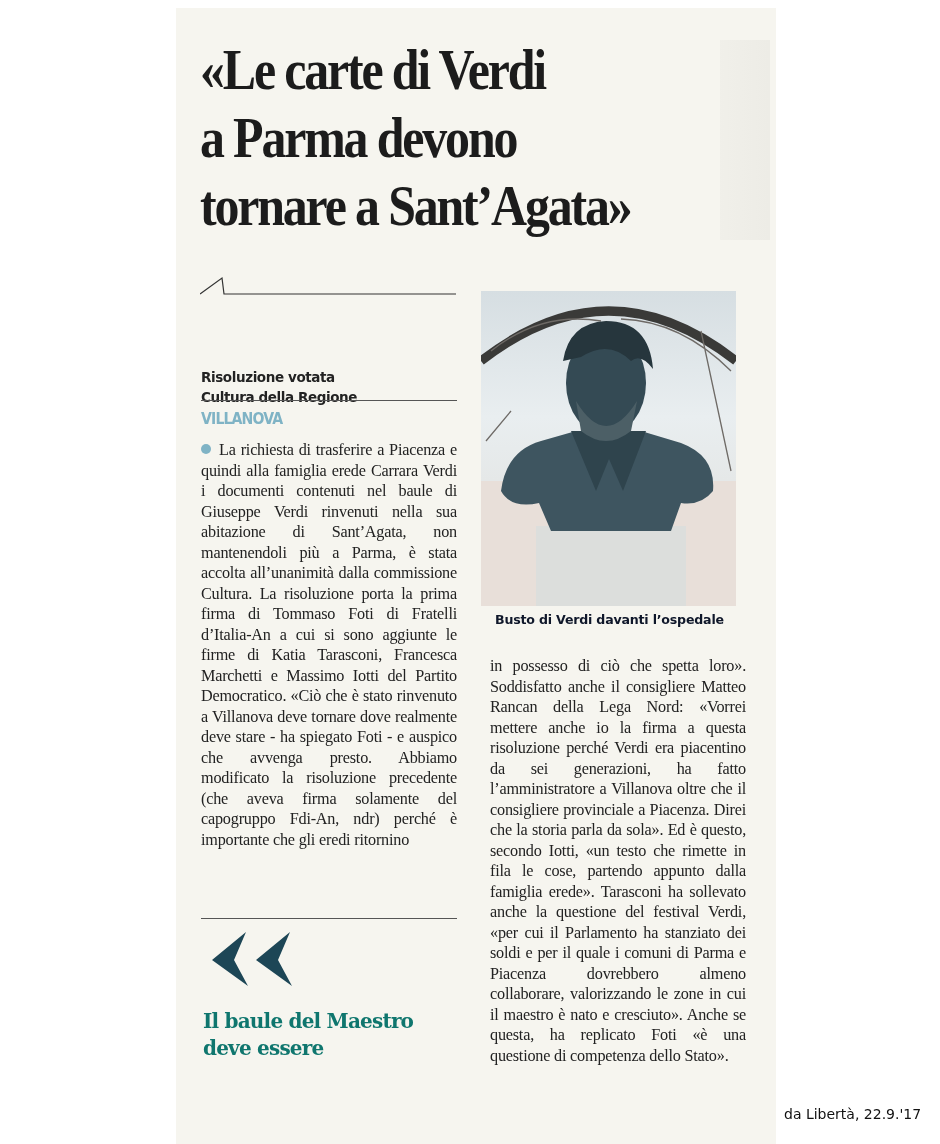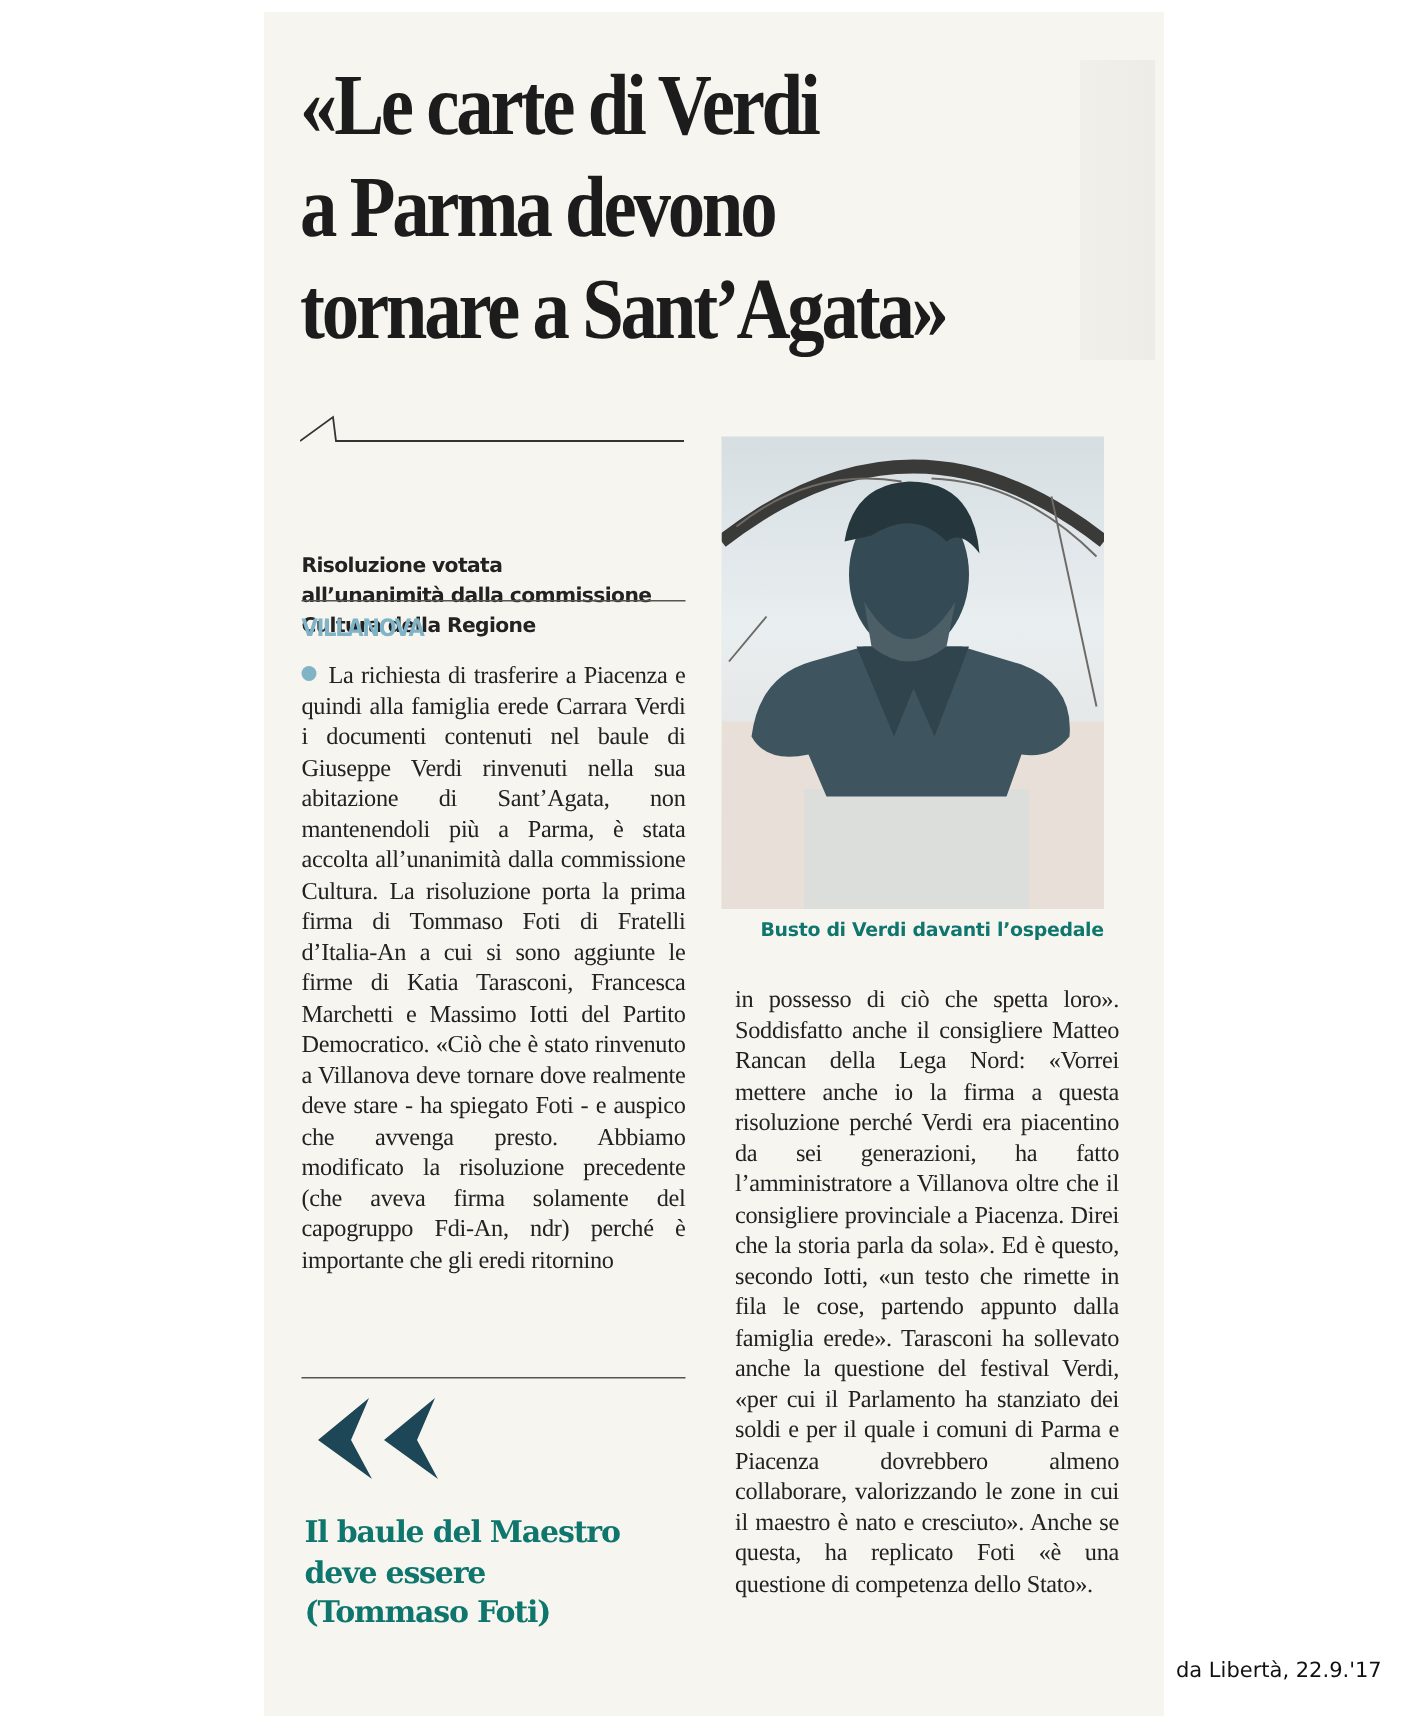--- a/index.html
+++ b/index.html
@@ -57,23 +57,23 @@
       position: absolute; left: 203px; top: 1008px; width: 270px;
       font-family: "DejaVu Serif", serif; font-weight: bold;
       font-size: 20px; line-height: 26.5px; color: #0f766e; letter-spacing: -0.8px;
     }
     .photo {
       position: absolute; left: 481px; top: 291px; width: 255px; height: 315px;
       background: linear-gradient(180deg, #d6dee2 0%, #e9eef0 40%, #e3e5e4 70%, #e6ddd8 100%);
       overflow: hidden;
     }
     .caption {
-      position: absolute; left: 507px; top: 612px; width: 260px;
+      position: absolute; left: 495px; top: 612px; width: 260px;
       font-family: "DejaVu Sans", sans-serif; font-weight: bold;
-      font-size: 12.6px; color: #0f766e; letter-spacing: -0.2px;
+      font-size: 12.6px; color: #0f172a; letter-spacing: -0.2px;
     }
     .source {
       position: absolute; left: 760px; top: 1106px;
       font-family: "DejaVu Sans", sans-serif; font-size: 14px; color: #111; margin-left: 24px;
     }
   </style>
 </head>
 <body>
 
 <div class="paper"></div>
@@ -84,21 +84,20 @@
   <div>a Parma devono</div>
   <div>tornare a Sant’Agata»</div>
 </div>
 
 <svg class="section-mark" viewBox="0 0 256 20">
   <polyline points="0,18 22,2 24,18 256,18" fill="none" stroke="#333" stroke-width="1.2"></polyline>
 </svg>
 
 <div class="kicker">
   <div>Risoluzione votata</div>
-  <div>all’unanimità dalla commissione</div>
   <div>Cultura della Regione</div>
 </div>
 
 <div class="rule" style="left:201px; top:400px; width:256px;"></div>
 
 <div class="location">VILLANOVA</div>
 
 <div class="col col1">
   <span class="bullet"></span><span>La richiesta di trasferire a Piacenza e quindi alla famiglia erede Carrara Verdi i documenti contenuti nel baule di Giuseppe Verdi rinvenuti nella sua abitazione di Sant’Agata, non mantenendoli più a Parma, è stata accolta all’unanimità dalla commissione Cultura. La risoluzione porta la prima firma di Tommaso Foti di Fratelli d’Italia-An a cui si sono aggiunte le firme di Katia Tarasconi, Francesca Marchetti e Massimo Iotti del Partito Democratico. «Ciò che è stato rinvenuto a Villanova deve tornare dove realmente deve stare - ha spiegato Foti - e auspico che avvenga presto. Abbiamo modificato la risoluzione precedente (che aveva firma solamente del capogruppo Fdi-An, ndr) perché è importante che gli eredi ritornino</span>
 </div>
@@ -106,21 +105,20 @@
 <div class="rule" style="left:201px; top:918px; width:256px;"></div>
 
 <svg class="quote-chev" viewBox="0 0 84 54">
   <polygon points="36,0 2,28 38,54 24,28" fill="#1d4656"></polygon>
   <polygon points="80,0 46,28 82,54 68,28" fill="#1d4656"></polygon>
 </svg>
 
 <div class="pullquote">
   <div>Il baule del Maestro</div>
   <div>deve essere</div>
-  <div>(Tommaso Foti)</div>
 </div>
 
 <div class="photo">
   <svg width="255" height="315" viewBox="0 0 255 315">
     <path d="M0,70 Q128,-30 255,70" fill="none" stroke="#3a3a38" stroke-width="9"></path>
     <path d="M10,60 Q60,20 120,30 M140,28 Q200,30 250,80 M220,40 L250,180 M30,120 L5,150" stroke="#6e6a66" stroke-width="1.3" fill="none"></path>
     <rect x="0" y="190" width="255" height="125" fill="#e8dfd9"></rect>
     <rect x="55" y="235" width="150" height="80" fill="#dcdedc"></rect>
     <path d="M20,200 Q25,160 60,150 L95,140 L160,140 L200,152 Q235,165 232,200 Q220,215 200,212 L190,240 L70,240 L58,212 Q30,218 20,200 Z" fill="#3e5560"></path>
     <path d="M90,140 L115,200 L128,168 L142,200 L165,140 Z" fill="#2f444d"></path>

